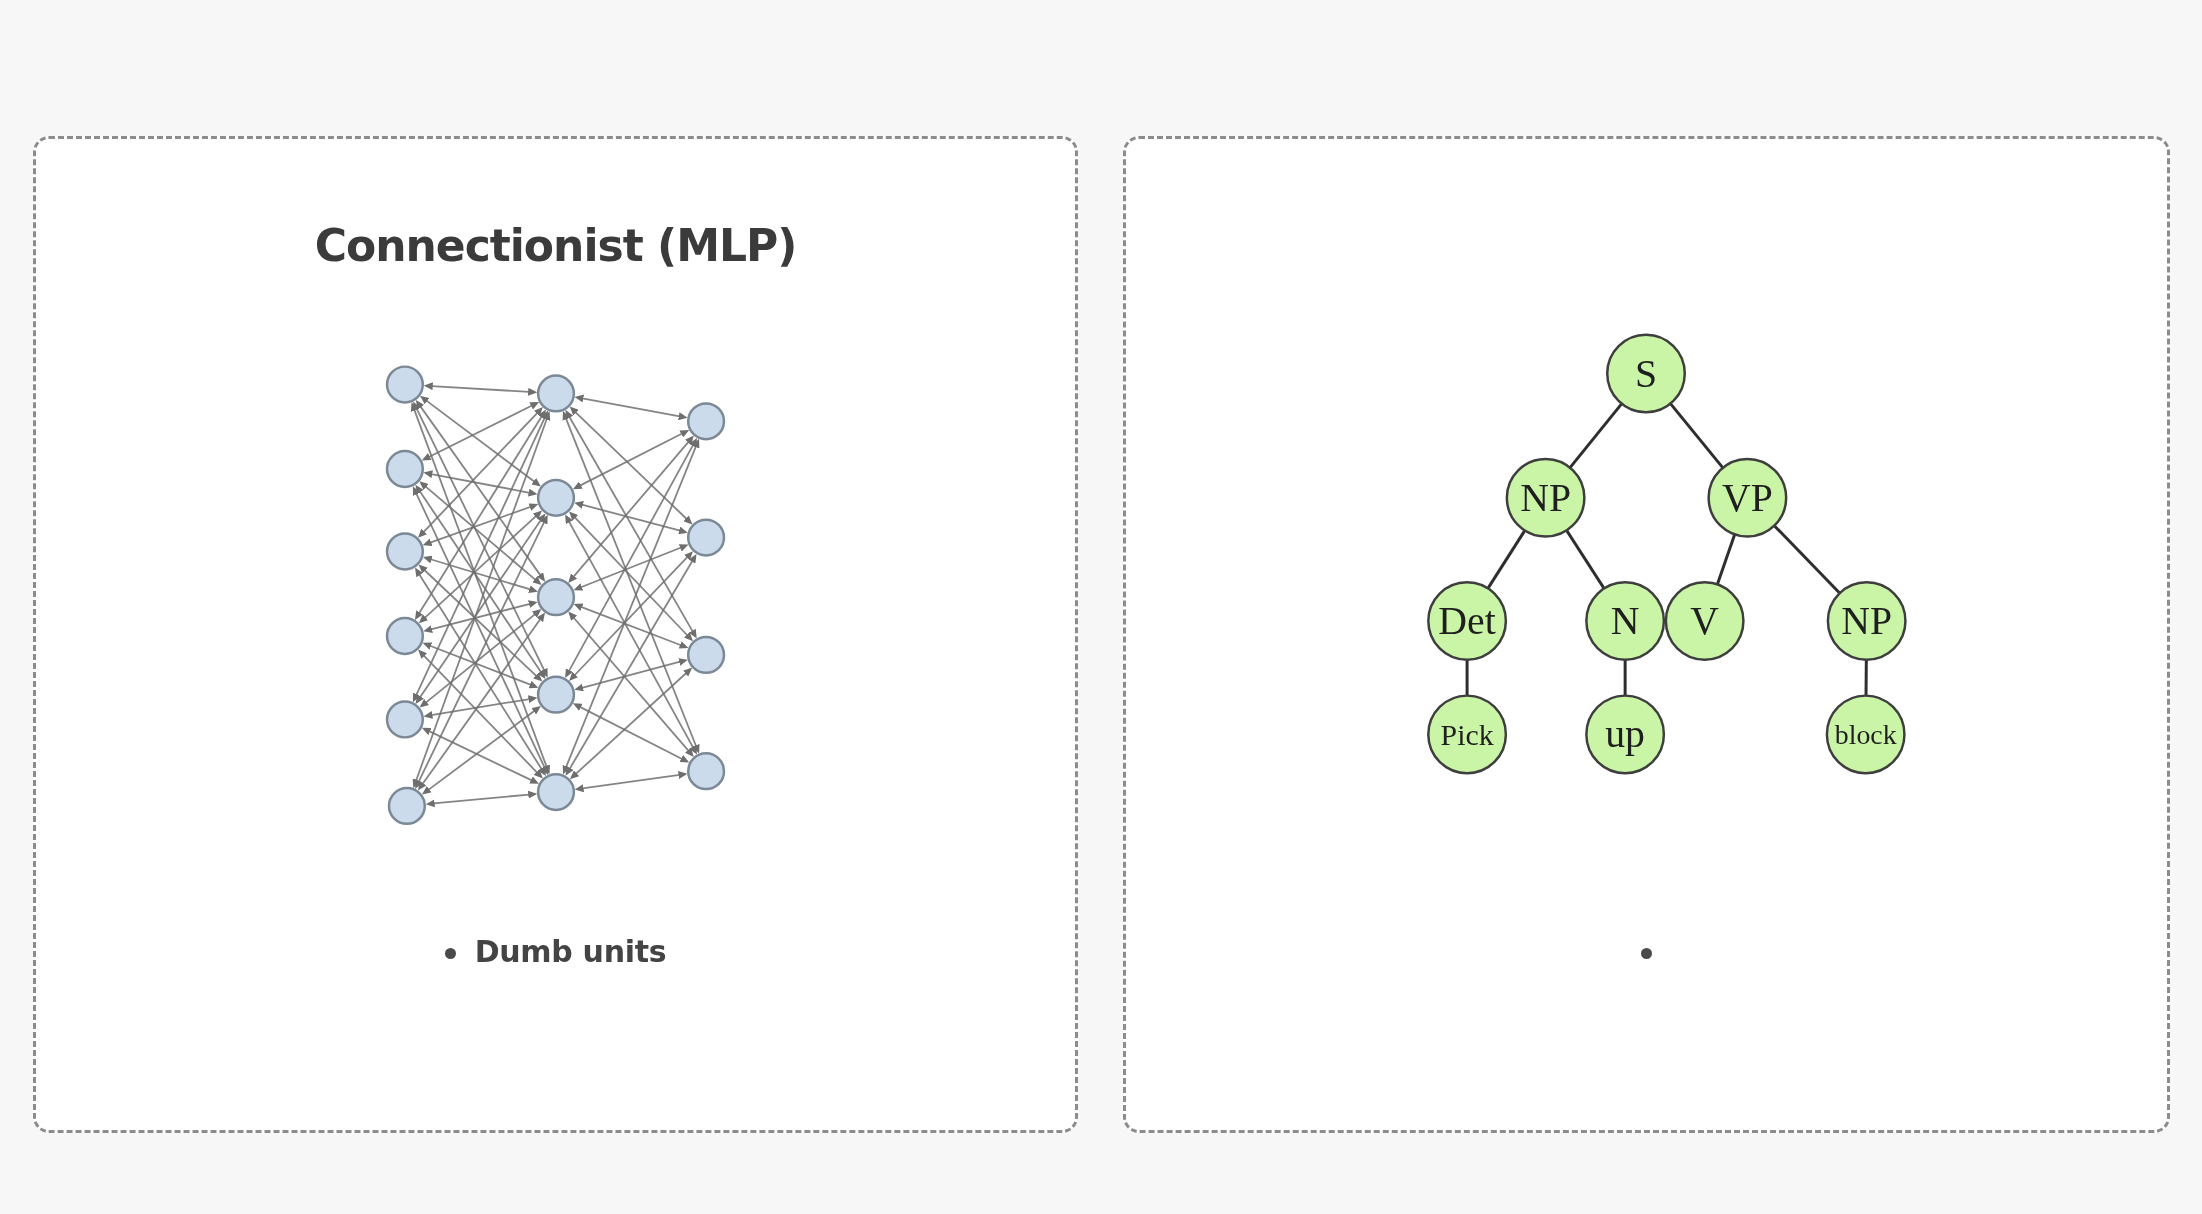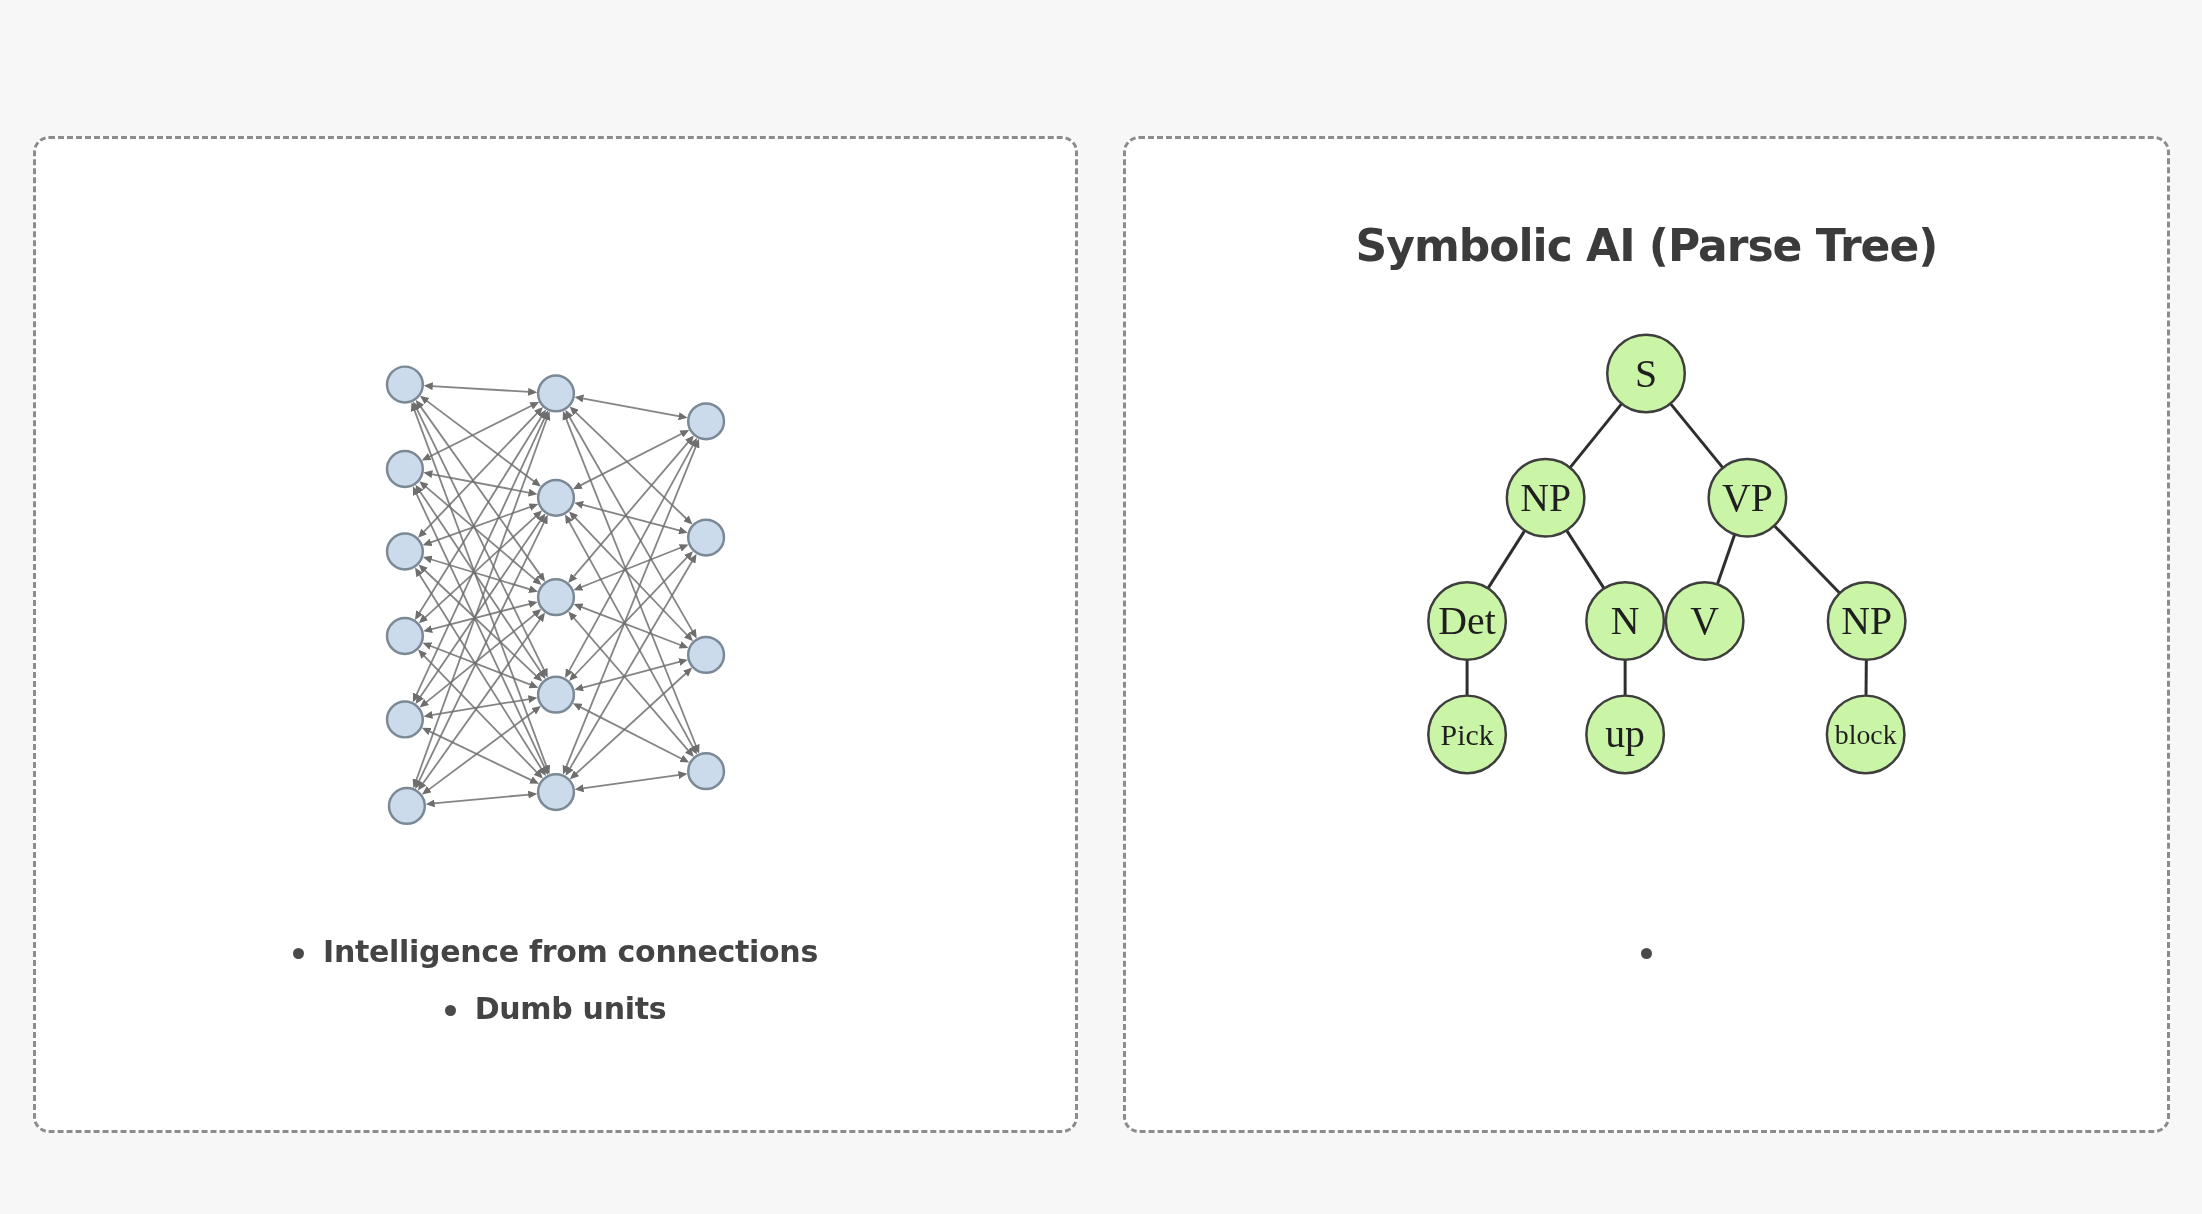--- a/index.html
+++ b/index.html
@@ -140,25 +140,22 @@
           <circle cx="523" cy="361" r="18" fill="#ccdbeb" stroke="#7b8996" stroke-width="2.5"></circle>
           <circle cx="523" cy="461" r="18" fill="#ccdbeb" stroke="#7b8996" stroke-width="2.5"></circle>
           <circle cx="523" cy="559" r="18" fill="#ccdbeb" stroke="#7b8996" stroke-width="2.5"></circle>
           <circle cx="523" cy="657" r="18" fill="#ccdbeb" stroke="#7b8996" stroke-width="2.5"></circle>
           <circle cx="674" cy="284" r="18" fill="#ccdbeb" stroke="#7b8996" stroke-width="2.5"></circle>
           <circle cx="674" cy="401" r="18" fill="#ccdbeb" stroke="#7b8996" stroke-width="2.5"></circle>
           <circle cx="674" cy="519" r="18" fill="#ccdbeb" stroke="#7b8996" stroke-width="2.5"></circle>
           <circle cx="674" cy="636" r="18" fill="#ccdbeb" stroke="#7b8996" stroke-width="2.5"></circle>
         </g>
       </svg>
+    <h2 class="panel-title">Connectionist (MLP)</h2>
     <ul class="bullets">
-      <li>
-        <span class="dot"></span>
-        <span class="txt">Intelligence from connections</span>
-      </li>
       <li>
         <span class="dot"></span>
         <span class="txt">Dumb units</span>
       </li>
     </ul>
   </section>
 
   <section class="panel right">
     <svg class="diagram-svg" viewBox="0 0 1047 997">
         <g>
@@ -188,21 +185,20 @@
           <circle cx="745" cy="485" r="39" fill="#cbf5a6" stroke="#3e3e3e" stroke-width="2.5"></circle>
           <text x="745" y="485" text-anchor="middle" dominant-baseline="central" font-size="40" fill="#1f1f1f" class="tree-label">NP</text>
           <circle cx="343" cy="599" r="39" fill="#cbf5a6" stroke="#3e3e3e" stroke-width="2.5"></circle>
           <text x="343" y="599" text-anchor="middle" dominant-baseline="central" font-size="30" fill="#1f1f1f" class="tree-label">Pick</text>
           <circle cx="502" cy="599" r="39" fill="#cbf5a6" stroke="#3e3e3e" stroke-width="2.5"></circle>
           <text x="502" y="599" text-anchor="middle" dominant-baseline="central" font-size="40" fill="#1f1f1f" class="tree-label">up</text>
           <circle cx="744" cy="599" r="39" fill="#cbf5a6" stroke="#3e3e3e" stroke-width="2.5"></circle>
           <text x="744" y="599" text-anchor="middle" dominant-baseline="central" font-size="28" fill="#1f1f1f" class="tree-label">block</text>
         </g>
       </svg>
-    <h2 class="panel-title">Symbolic AI (Parse Tree)</h2>
     <ul class="bullets">
       <li>
         <span class="dot"></span>
       </li>
     </ul>
   </section>
 
 </div>
 
 </body></html>

